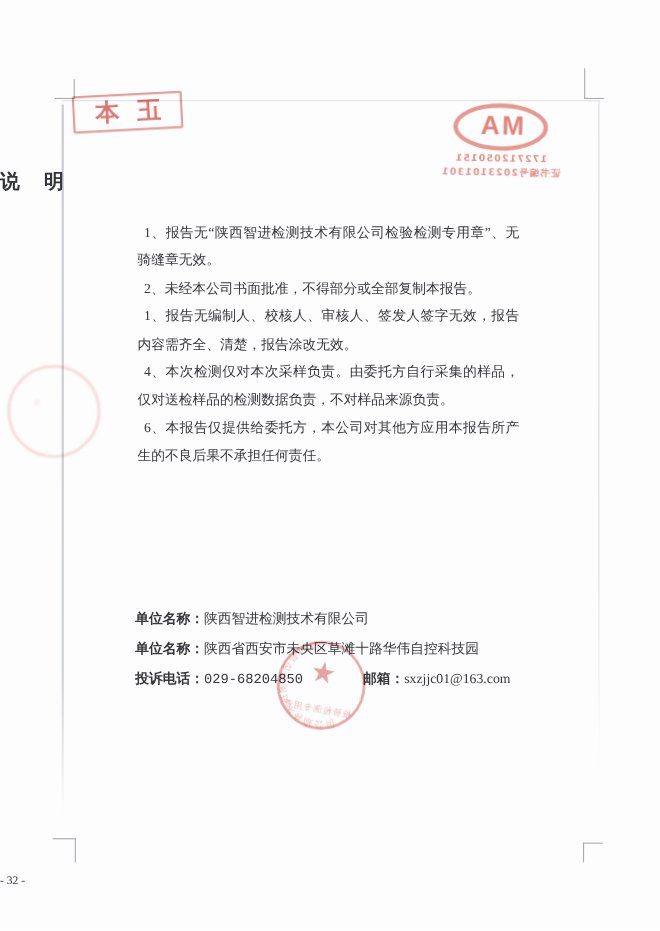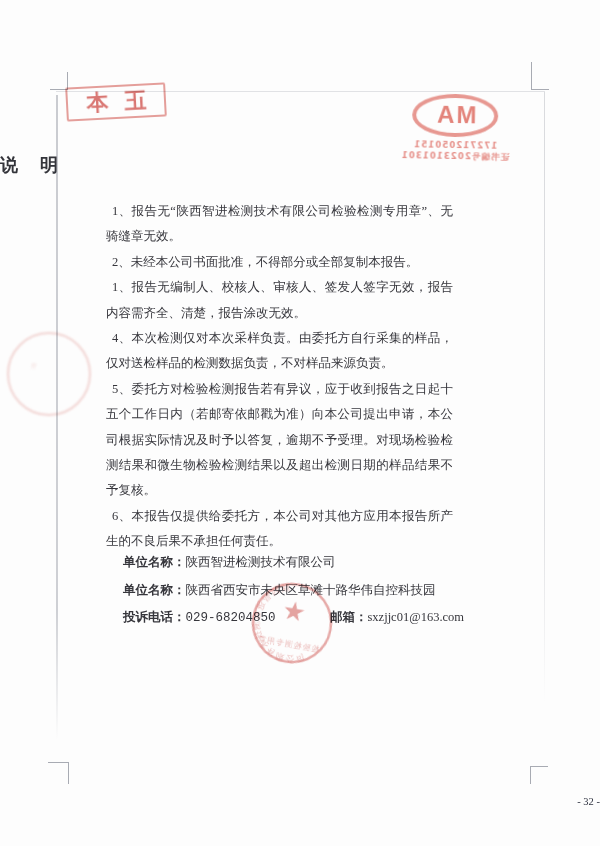--- a/index.html
+++ b/index.html
@@ -20,34 +20,34 @@
   .edge-top   { left:56px;  top:91px; width:489px; height:1px; background:rgba(172,175,183,.35); }
 
   
   .title {
     position:absolute; top:153px; left:0; width:600px; 
     font-size:18px; font-weight:600; letter-spacing:2px; color:#33343a;
   }
 
   
   .notes {
-    position:absolute; left:106px; top:199px; width:347px;
+    position:absolute; left:125px; top:199px; width:347px;
     font-size:12.5px; line-height:25.4px; text-align:justify;
     color:#36363c;
   }
   .notes p { margin:0; text-indent:6px; }
 
   
   .contact { position:absolute; left:123px; top:549px; width:370px; font-size:12.5px; color:#36363c; }
   .contact .row { height:27.5px; line-height:27.5px; white-space:nowrap; }
   .contact .label { font-weight:bold;text-align:right; }
   .pair-left { display:inline-block; width:207px;font-family:Liberation Mono, monospace; }
 
   
-  .pagenum { position:absolute; top:796px; left:0; width:600px; text-align:right; font-size:10.5px; color:#2f3340; }
+  .pagenum { position:absolute; top:796px; left:0; width:600px; text-align:left; font-size:10.5px; color:#2f3340; }
 
   
   .stamp { position:absolute; mix-blend-mode:multiply; }
 
   .stamp-original {
     left:66px; top:85px; width:96px; height:30px;
     border:2.5px solid rgba(214,95,88,.6); border-radius:2px;
     display:flex; align-items:center; justify-content:center;
     transform:scaleX(-1) rotate(3deg);
     color:rgba(210,85,80,.8); filter:blur(.4px);
@@ -105,21 +105,20 @@
   <div class="edge edge-right"></div>
   <div class="edge edge-top"></div>
 
   <div class="title">说　明</div>
 
   <div class="notes">
     <p>1、报告无“陕西智进检测技术有限公司检验检测专用章”、无骑缝章无效。</p>
     <p>2、未经本公司书面批准，不得部分或全部复制本报告。</p>
     <p>1、报告无编制人、校核人、审核人、签发人签字无效，报告内容需齐全、清楚，报告涂改无效。</p>
     <p>4、本次检测仅对本次采样负责。由委托方自行采集的样品，仅对送检样品的检测数据负责，不对样品来源负责。</p>
-    <p>5、委托方对检验检测报告若有异议，应于收到报告之日起十五个工作日内（若邮寄依邮戳为准）向本公司提出申请，本公司根据实际情况及时予以答复，逾期不予受理。对现场检验检测结果和微生物检验检测结果以及超出检测日期的样品结果不予复核。</p>
     <p>6、本报告仅提供给委托方，本公司对其他方应用本报告所产生的不良后果不承担任何责任。</p>
   </div>
 
   <div class="contact">
     <div class="row">
       <span class="label">单位名称：</span><span>陕西智进检测技术有限公司</span>
     </div>
     <div class="row">
       <span class="label">单位名称：</span><span>陕西省西安市未央区草滩十路华伟自控科技园</span>
     </div>

